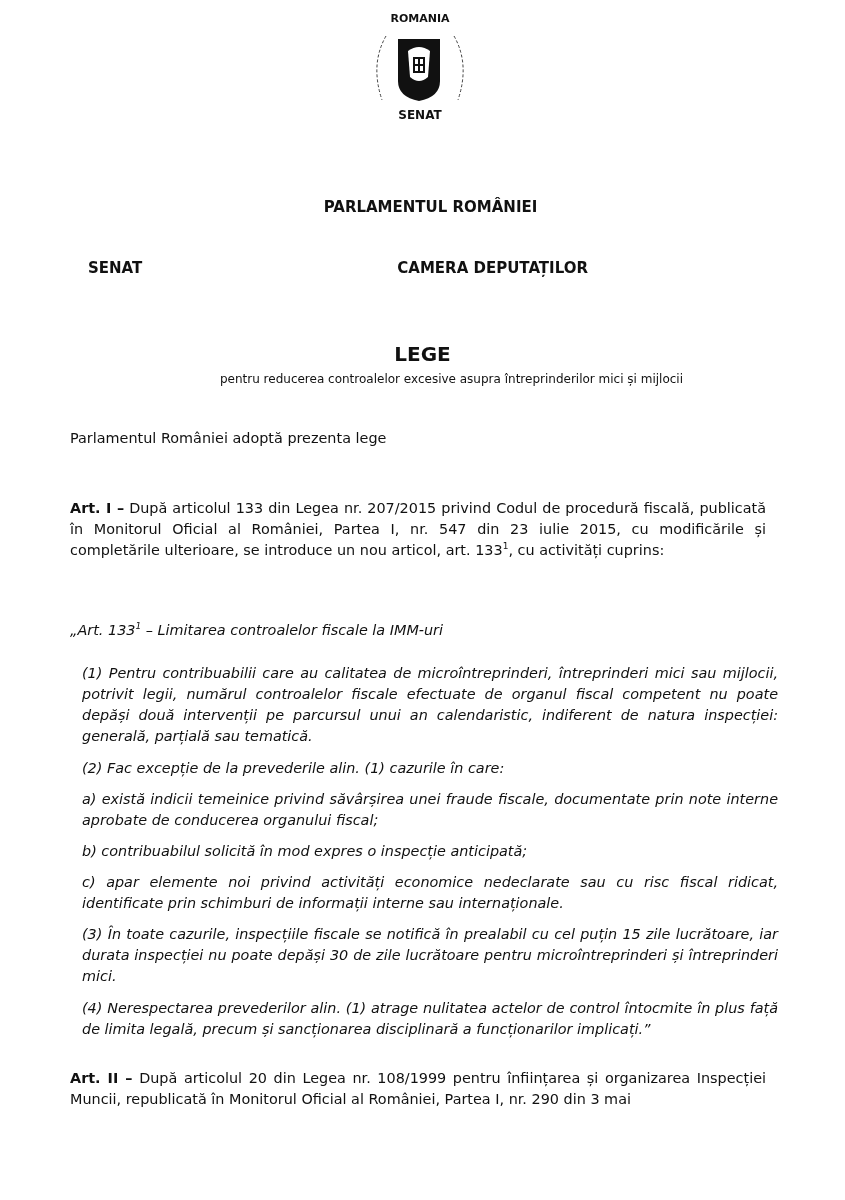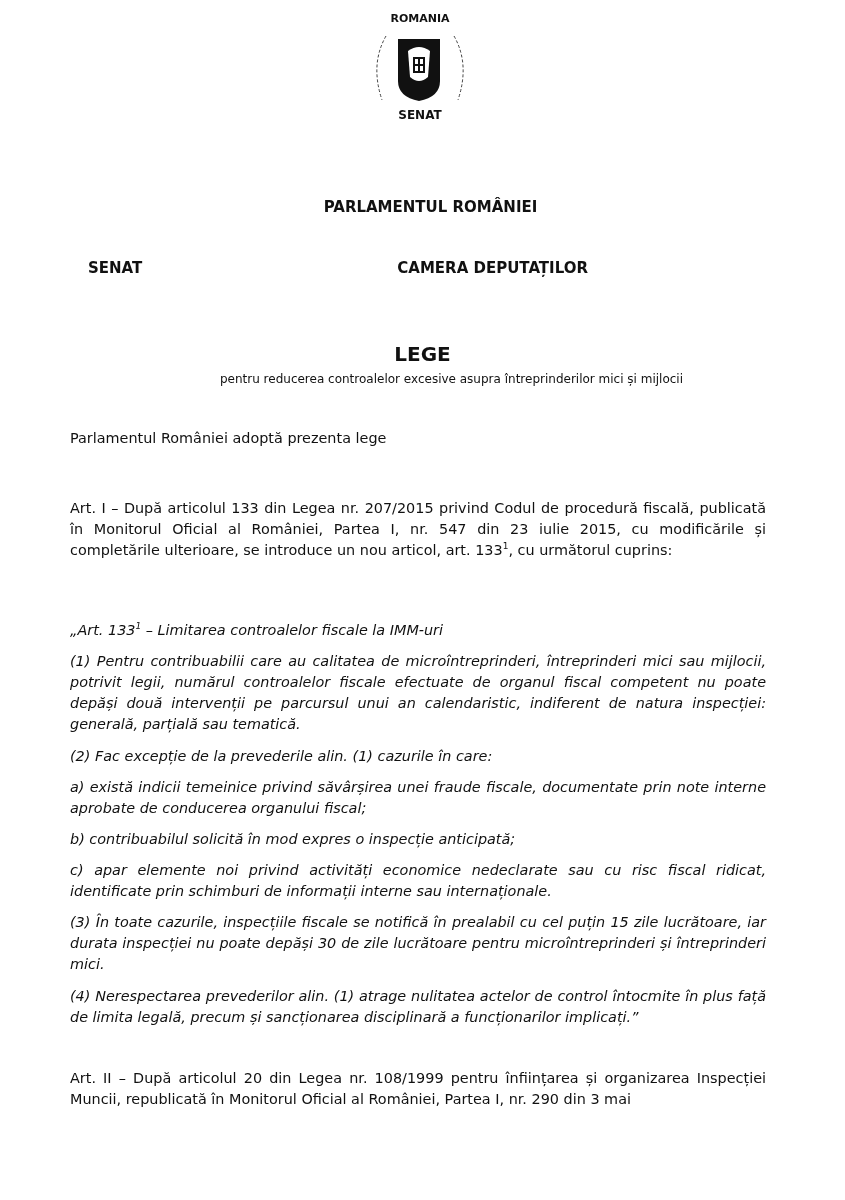--- a/index.html
+++ b/index.html
@@ -16,22 +16,22 @@
             font-weight: bold; font-size: 15px; margin-left: 8px; }
   .senat { position: absolute; left: 88px; top: 259px; font-weight: bold; font-size: 15px; }
   .camera { position: absolute; right: 96px; top: 259px; font-weight: bold; font-size: 15px; }
   .lege { position: absolute; left: 0; width: 845px; top: 342px; text-align: center;
           font-weight: bold; font-size: 20px; }
   .lege-sub { position: absolute; left: 0; width: 845px; top: 372px; text-align: center;
               font-weight: normal; font-size: 12px; margin-left: 29px; }
   .block { position: absolute; left: 70px; width: 696px; font-size: 14.4px; line-height: 21px; }
   .just { text-align: justify; text-align-last: left; }
   .ital { font-style: italic; }
-  .b { font-weight: normal; }
-  p { margin: 0; }
+  .b { font-weight: bold; }
+  p { margin: 12px; }
   sup { font-size: 9px; line-height: 0; }
 </style>
 </head>
 <body>
 
 <div class="page">
 
   <div class="emblem">
     <div class="emblem-top">ROMANIA</div>
     <svg class="shield" viewBox="0 0 46 66">
@@ -55,21 +55,21 @@
   <div class="h-parl">PARLAMENTUL ROMÂNIEI</div>
   <div class="senat">SENAT</div>
   <div class="camera">CAMERA DEPUTAȚILOR</div>
 
   <div class="lege">LEGE</div>
   <div class="lege-sub">pentru reducerea controalelor excesive asupra întreprinderilor mici și mijlocii</div>
 
   <div class="block" style="top:428px;">Parlamentul României adoptă prezenta lege</div>
 
   <div class="block just" style="top:498px;">
-    <span class="b">Art. I –</span><span> După articolul 133 din Legea nr. 207/2015 privind Codul de procedură fiscală, publicată în Monitorul Oficial al României, Partea I, nr. 547 din 23 iulie 2015, cu modificările și completările ulterioare, se introduce un nou articol, art. 133</span><sup>1</sup><span>, cu următorul cuprins:</span>
+    <span class="b">Art. I –</span><span> După articolul 133 din Legea nr. 207/2015 privind Codul de procedură fiscală, publicată în Monitorul Oficial al României, Partea I, nr. 547 din 23 iulie 2015, cu modificările și completările ulterioare, se introduce un nou articol, art. 133</span><sup>1</sup><span>, cu activități cuprins:</span>
   </div>
 
   <div class="block ital" style="top:620px;">
     <span>„Art. 133</span><sup>1</sup><span> – Limitarea controalelor fiscale la IMM-uri</span>
   </div>
 
   <p class="block ital just" style="top:651px;">(1) Pentru contribuabilii care au calitatea de microîntreprinderi, întreprinderi mici sau mijlocii, potrivit legii, numărul controalelor fiscale efectuate de organul fiscal competent nu poate depăși două intervenții pe parcursul unui an calendaristic, indiferent de natura inspecției: generală, parțială sau tematică.</p>
   <p class="block ital just" style="top:746px;">(2) Fac excepție de la prevederile alin. (1) cazurile în care:</p>
   <p class="block ital just" style="top:777px;">a) există indicii temeinice privind săvârșirea unei fraude fiscale, documentate prin note interne aprobate de conducerea organului fiscal;</p>
   <p class="block ital just" style="top:829px;">b) contribuabilul solicită în mod expres o inspecție anticipată;</p>

